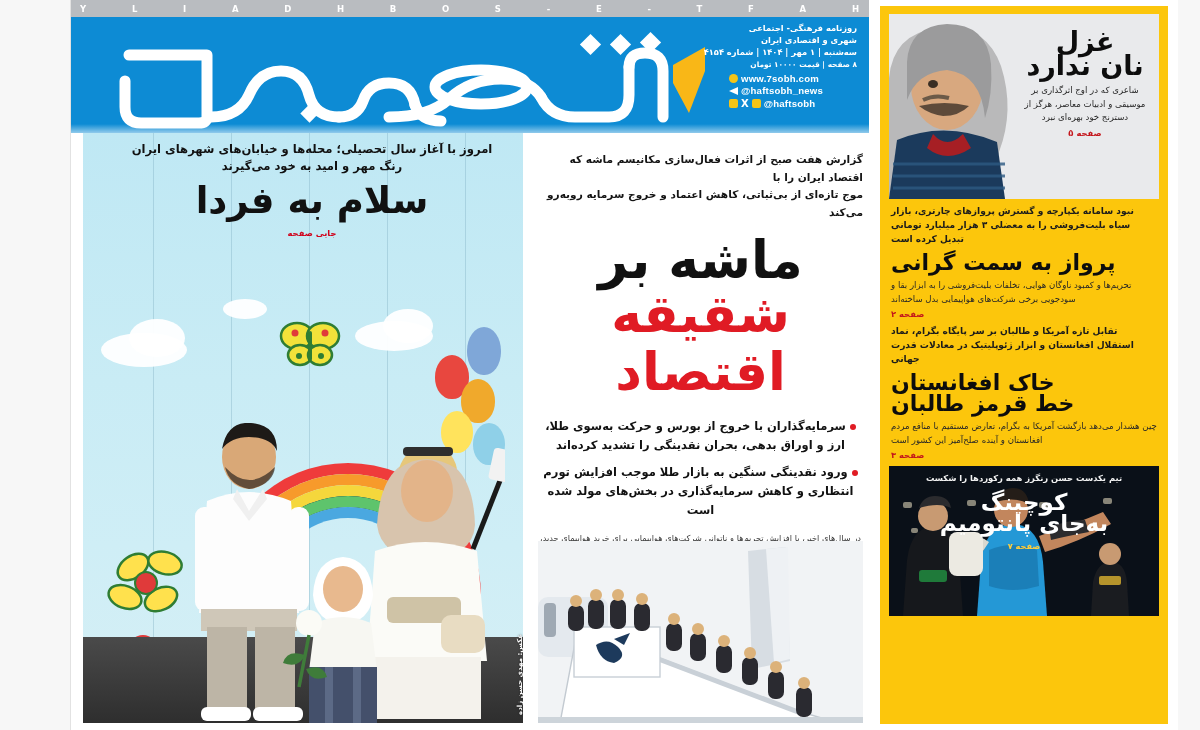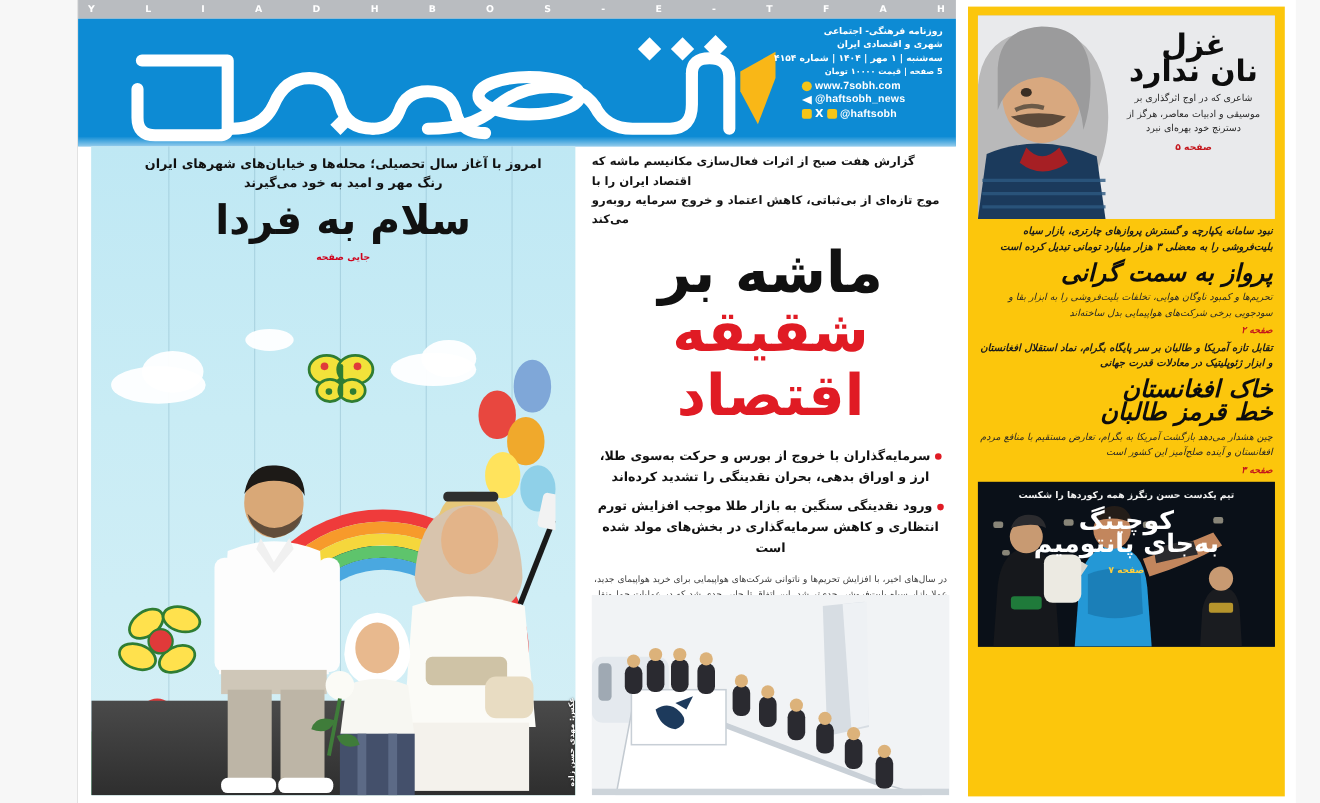--- a/index.html
+++ b/index.html
@@ -58,36 +58,36 @@
   .butterfly{position:absolute;}
   .ptxt-block{position:absolute;right:6px;top:8px;width:410px;text-align:center;direction:rtl;z-index:6;}
   .kicker{color:#111111;font-size:11.6px;font-weight:700;line-height:17px;}
   .left-head{color:#111111;font-size:37px;font-weight:900;line-height:44px;letter-spacing:-.5px;margin-top:4px;}
   .pg-red{color:#d0021b;font-size:8.4px;font-weight:700;margin-top:5px;}
   .photo-credit{position:absolute;right:-1px;bottom:8px;writing-mode:vertical-rl;transform:rotate(180deg);
     color:#ffffff;font-size:7px;font-weight:700;letter-spacing:.4px;z-index:7;text-shadow:0 0 2px rgba(0,0,0,.8);}
 
   
   .center-col{position:absolute;left:463px;top:133px;width:333px;height:590px;}
-  .lede{direction:rtl;text-align:left;color:#141414;font-size:10.6px;font-weight:700;line-height:17.5px;padding:6px 4px 0;}
+  .lede{direction:rtl;text-align:right;color:#141414;font-size:10.6px;font-weight:700;line-height:17.5px;padding:6px 4px 0;margin-top:12px;}
   .main-head{direction:rtl;text-align:center;margin-top:10px;}
   .mh1{color:#111111;font-size:52px;font-weight:900;line-height:58px;letter-spacing:-1px;}
   .mh2{color:#e01b24;font-size:52px;font-weight:900;line-height:58px;letter-spacing:-1px;margin-top:-4px;}
   .bullets{direction:rtl;text-align:center;margin-top:16px;padding:0 6px;}
   .bl{position:relative;color:#111111;font-size:11.5px;font-weight:700;line-height:19px;margin-bottom:8px;}
   .bl .dot{display:inline-block;width:6px;height:6px;border-radius:50%;background:#e01b24;margin-left:4px;vertical-align:middle;}
   .body-txt{direction:rtl;text-align:justify;color:#3a3a3a;font-size:8.2px;line-height:13.6px;margin-top:12px;padding:0 6px;}
   .pg-red-c{direction:rtl;text-align:center;color:#d0021b;font-size:8.6px;font-weight:700;margin-top:7px;}
   .plane-photo{position:absolute;left:4px;bottom:0;width:325px;height:182px;background:#eef1f3;overflow:hidden;}
 
   
   .right-col{position:absolute;right:10px;top:6px;width:288px;height:718px;background:#fcc60c;
     box-sizing:border-box;padding:8px 9px 8px 9px;}
   .ry-photo{width:100%;height:185px;background:#d9dde0;position:relative;overflow:hidden;}
-  .ry-txt{direction:rtl;text-align:right;font-style:italic;}
+  .ry-txt{direction:rtl;text-align:left;}
   .ry-kick{color:#1b1b1b;font-size:9.1px;font-weight:700;line-height:14px;}
   .ry-head{color:#0d0d0d;font-size:27px;font-weight:900;line-height:31px;margin:4px 0 3px;}
   .ry-sub{color:#262626;font-size:8.6px;font-weight:400;line-height:13.5px;}
   .ry-pg{color:#c4161c;font-size:8.4px;font-weight:700;margin-top:3px;}
   .ry-block{padding:5px 2px 0;}
   .ry-head-sm{color:#0d0d0d;font-size:22px;font-weight:900;line-height:26px;margin:4px 0 3px;}
   .dark-photo{width:100%;height:150px;background:#0b1320;position:relative;overflow:hidden;margin-top:6px;}
   .dark-txt{position:absolute;left:0;right:0;top:6px;direction:rtl;text-align:center;z-index:3;padding:0 8px;}
   .dk-kick{color:#f2f2f2;font-size:8.4px;font-weight:700;line-height:12px;}
   .dk-head{color:#ffffff;font-size:23px;font-weight:900;line-height:27px;margin-top:5px;}
@@ -146,21 +146,21 @@
             <rect x="214" y="86" width="13" height="13" transform="rotate(45 220.5 92.5)"></rect>
           </g>
           <path d="M584 44 L616 26 L616 50 L600 92 L584 62 Z" fill="#f9b717"></path>
         </svg>
       </div>
 
       <div class="mast-left">
         <div class="ln">روزنامه فرهنگی- اجتماعی</div>
         <div class="ln">شهری و اقتصادی ایران</div>
         <div class="ln">سه‌شنبه | ۱ مهر | ۱۴۰۴ | شماره ۴۱۵۴</div>
-        <div class="ln sm">5 صفحه | قیمت ۱۰۰۰۰ تومان</div>
+        <div class="ln sm">۸ صفحه | قیمت ۱۰۰۰۰ تومان</div>
 
         <div class="mast-social">
           <div class="soc">
             <span class="ic globe"></span>
             <span class="txt">www.7sobh.com</span>
           </div>
           <div class="soc">
             <span class="ic tg"></span>
             <span class="txt">@haftsobh_news</span>
           </div>

